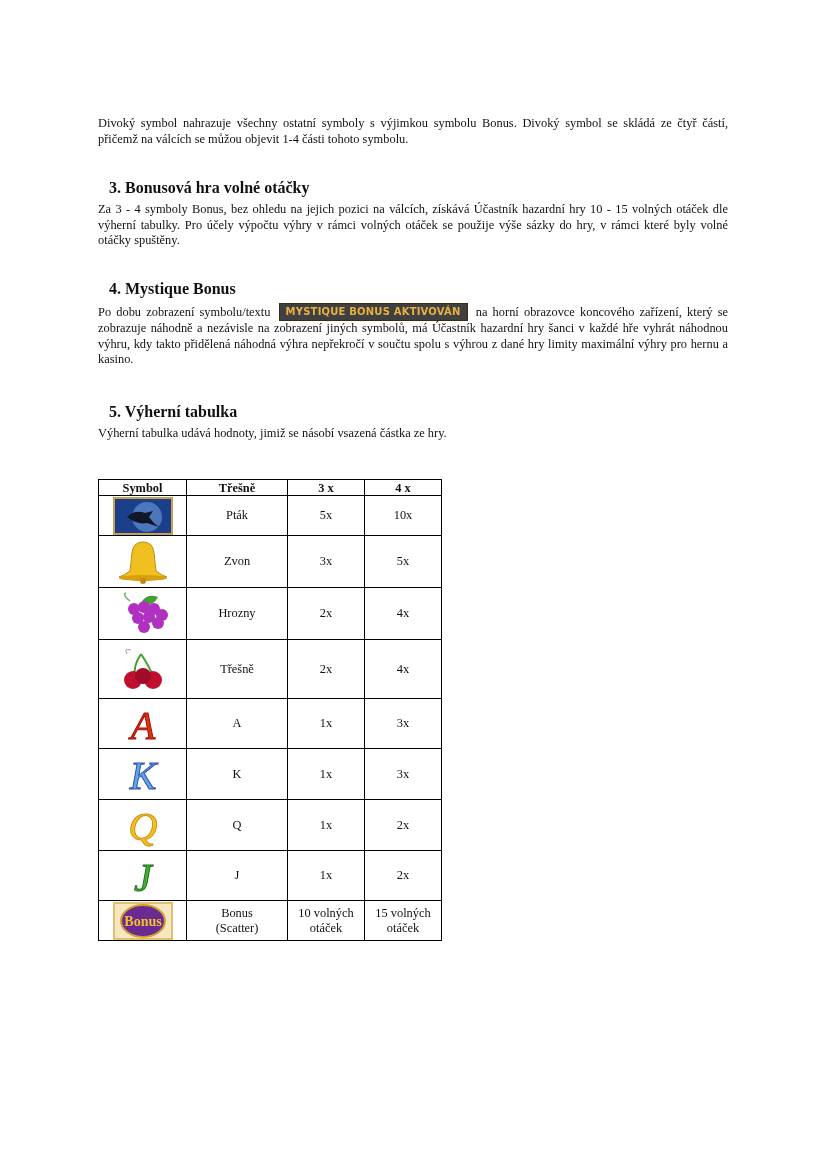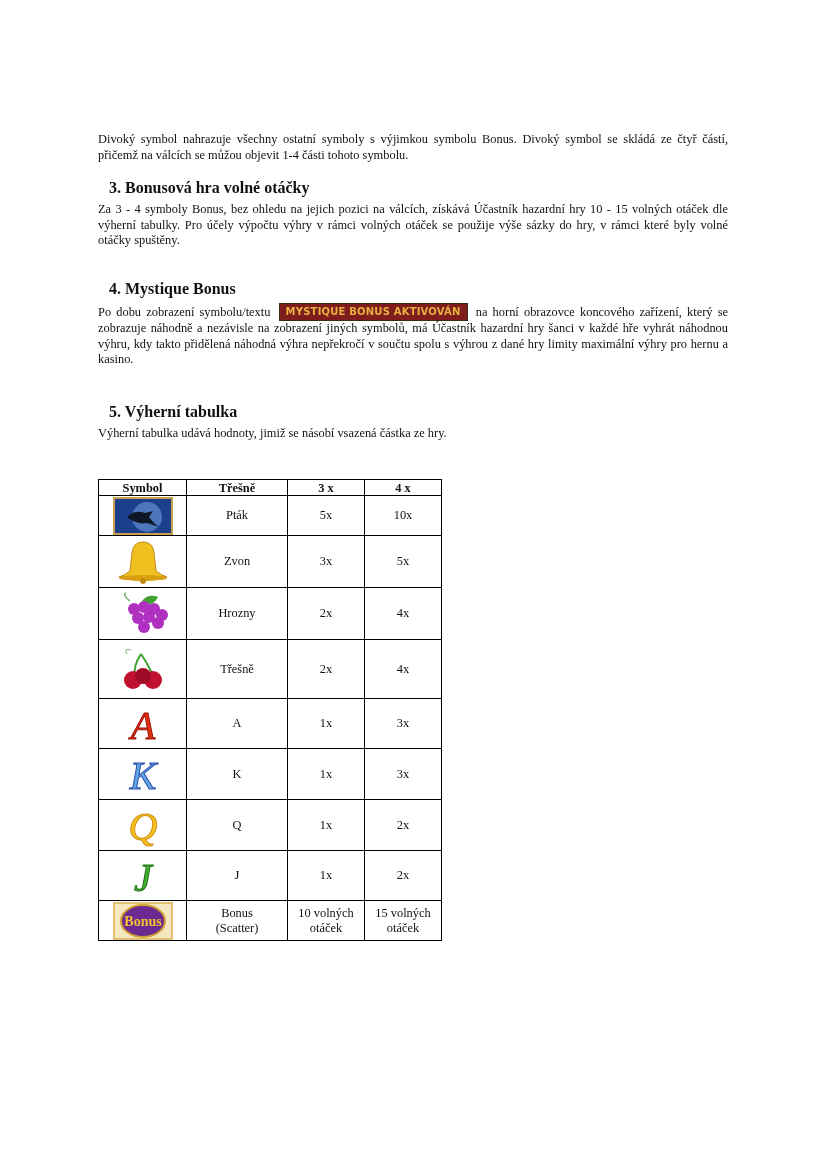--- a/index.html
+++ b/index.html
@@ -1,28 +1,28 @@
 <!DOCTYPE html>
 <html><head>
 <meta charset="utf-8">
 <style>
   html, body { margin: 0; padding: 0; background: #ffffff; }
   body { width: 827px; height: 1169px; position: relative; overflow: hidden;
          font-family: "Liberation Serif", serif; color: #111; }
   .page { position: absolute; left: 98px; top: 0; width: 630px; }
   p { margin: 0; font-size: 12.4px; line-height: 15.6px; text-align: justify; }
   h2 { margin: 11px; font-size: 16px; font-weight: bold; line-height: 20px; }
-  #p1 { position: absolute; top: 132px; }
+  #p1 { position: absolute; top: 116px; }
   #h3 { position: absolute; top: 167px; }
   #p2 { position: absolute; top: 202px; }
   #h4 { position: absolute; top: 268px; }
   #p3 { position: absolute; top: 303px; }
   #h5 { position: absolute; top: 391px; text-align: right; }
   #p4 { position: absolute; top: 426px; }
-  .badge { display: inline-block; background: #7f1d1d; color: #e8b040;
+  .badge { display: inline-block; background: #404040; color: #e8b040;
            font-family: "DejaVu Sans", sans-serif; font-weight: bold;
            font-size: 10px; letter-spacing: 0.2px; padding: 1px 6px; line-height: 14px;
            vertical-align: 1px; border: 1px solid #3a2a10; margin: 0 3px; }
   table { position: absolute; top: 479px; left: 0; border-collapse: collapse;
           font-size: 12.4px; font-family: "Liberation Serif", serif; }
   td, th { border: 1px solid #000; text-align: center; padding: 0; }
   th { height: 15px; font-weight: bold; font-size: 12.4px; line-height: 14px; }
   .c1 { width: 87px; } .c2 { width: 100px; } .c3 { width: 76px; } .c4 { width: 76px; }
   .ic { display: block; margin: 0 auto; }
   .bonuscell { line-height: 15px; }

